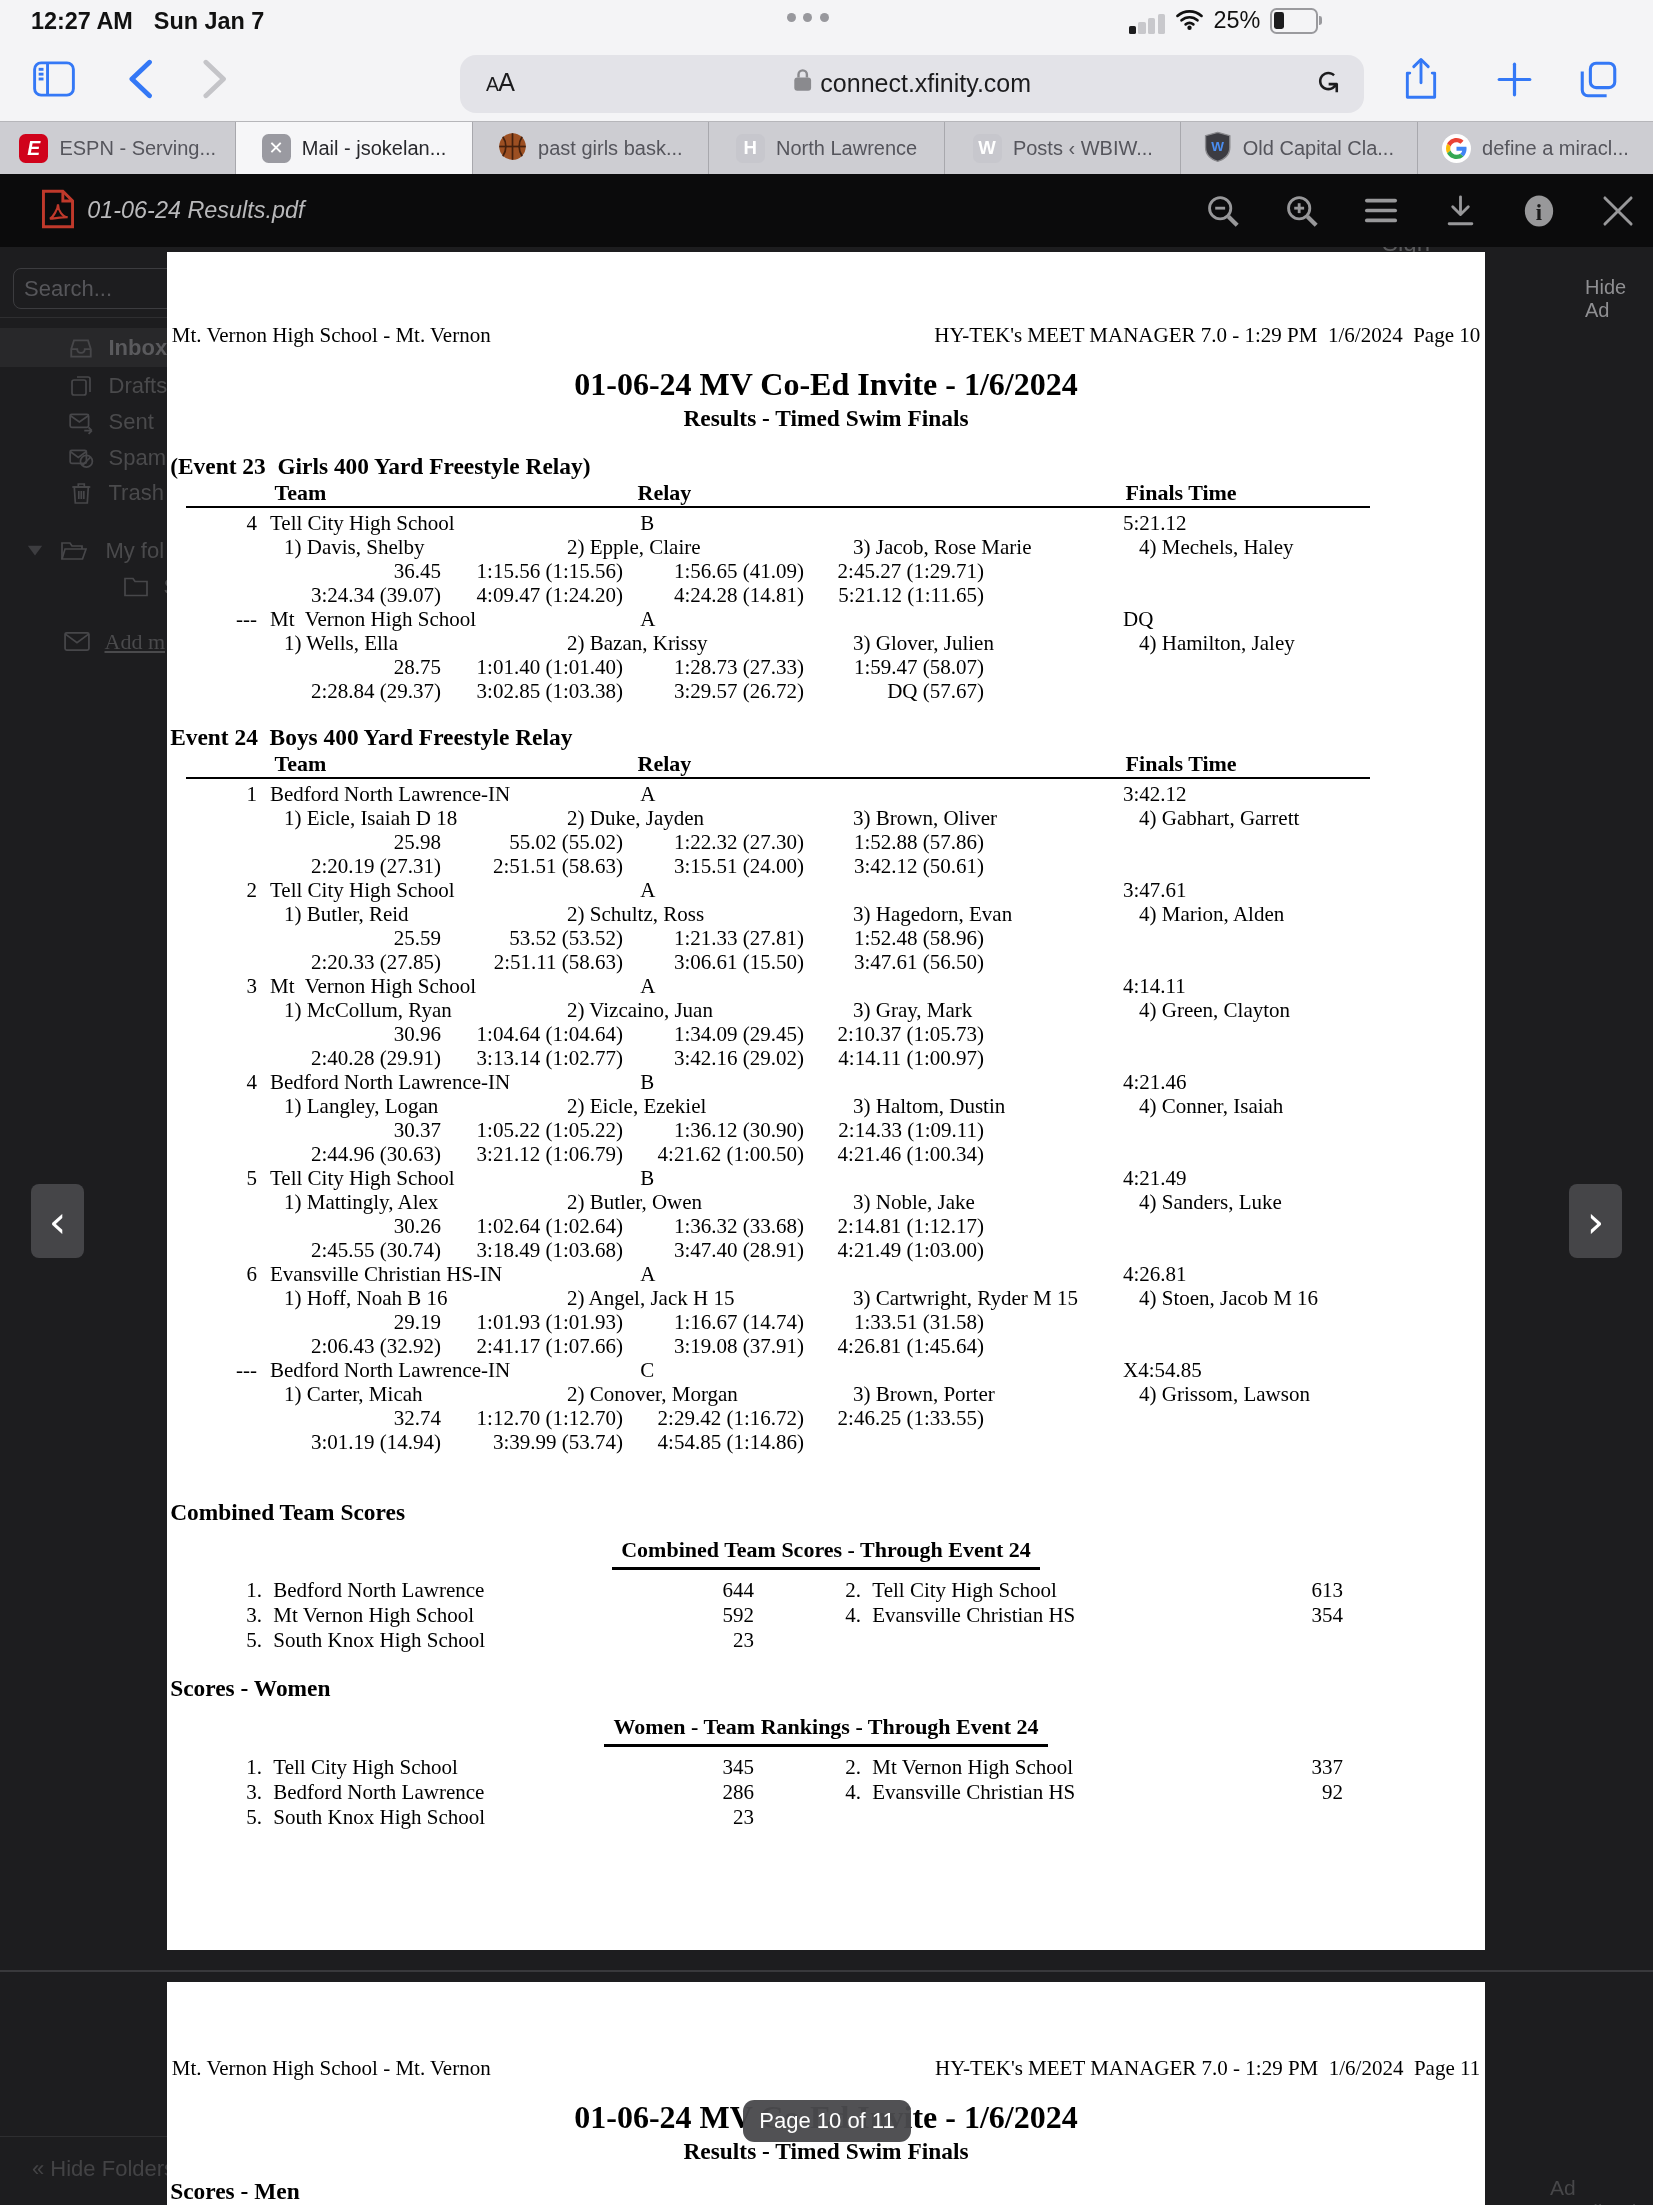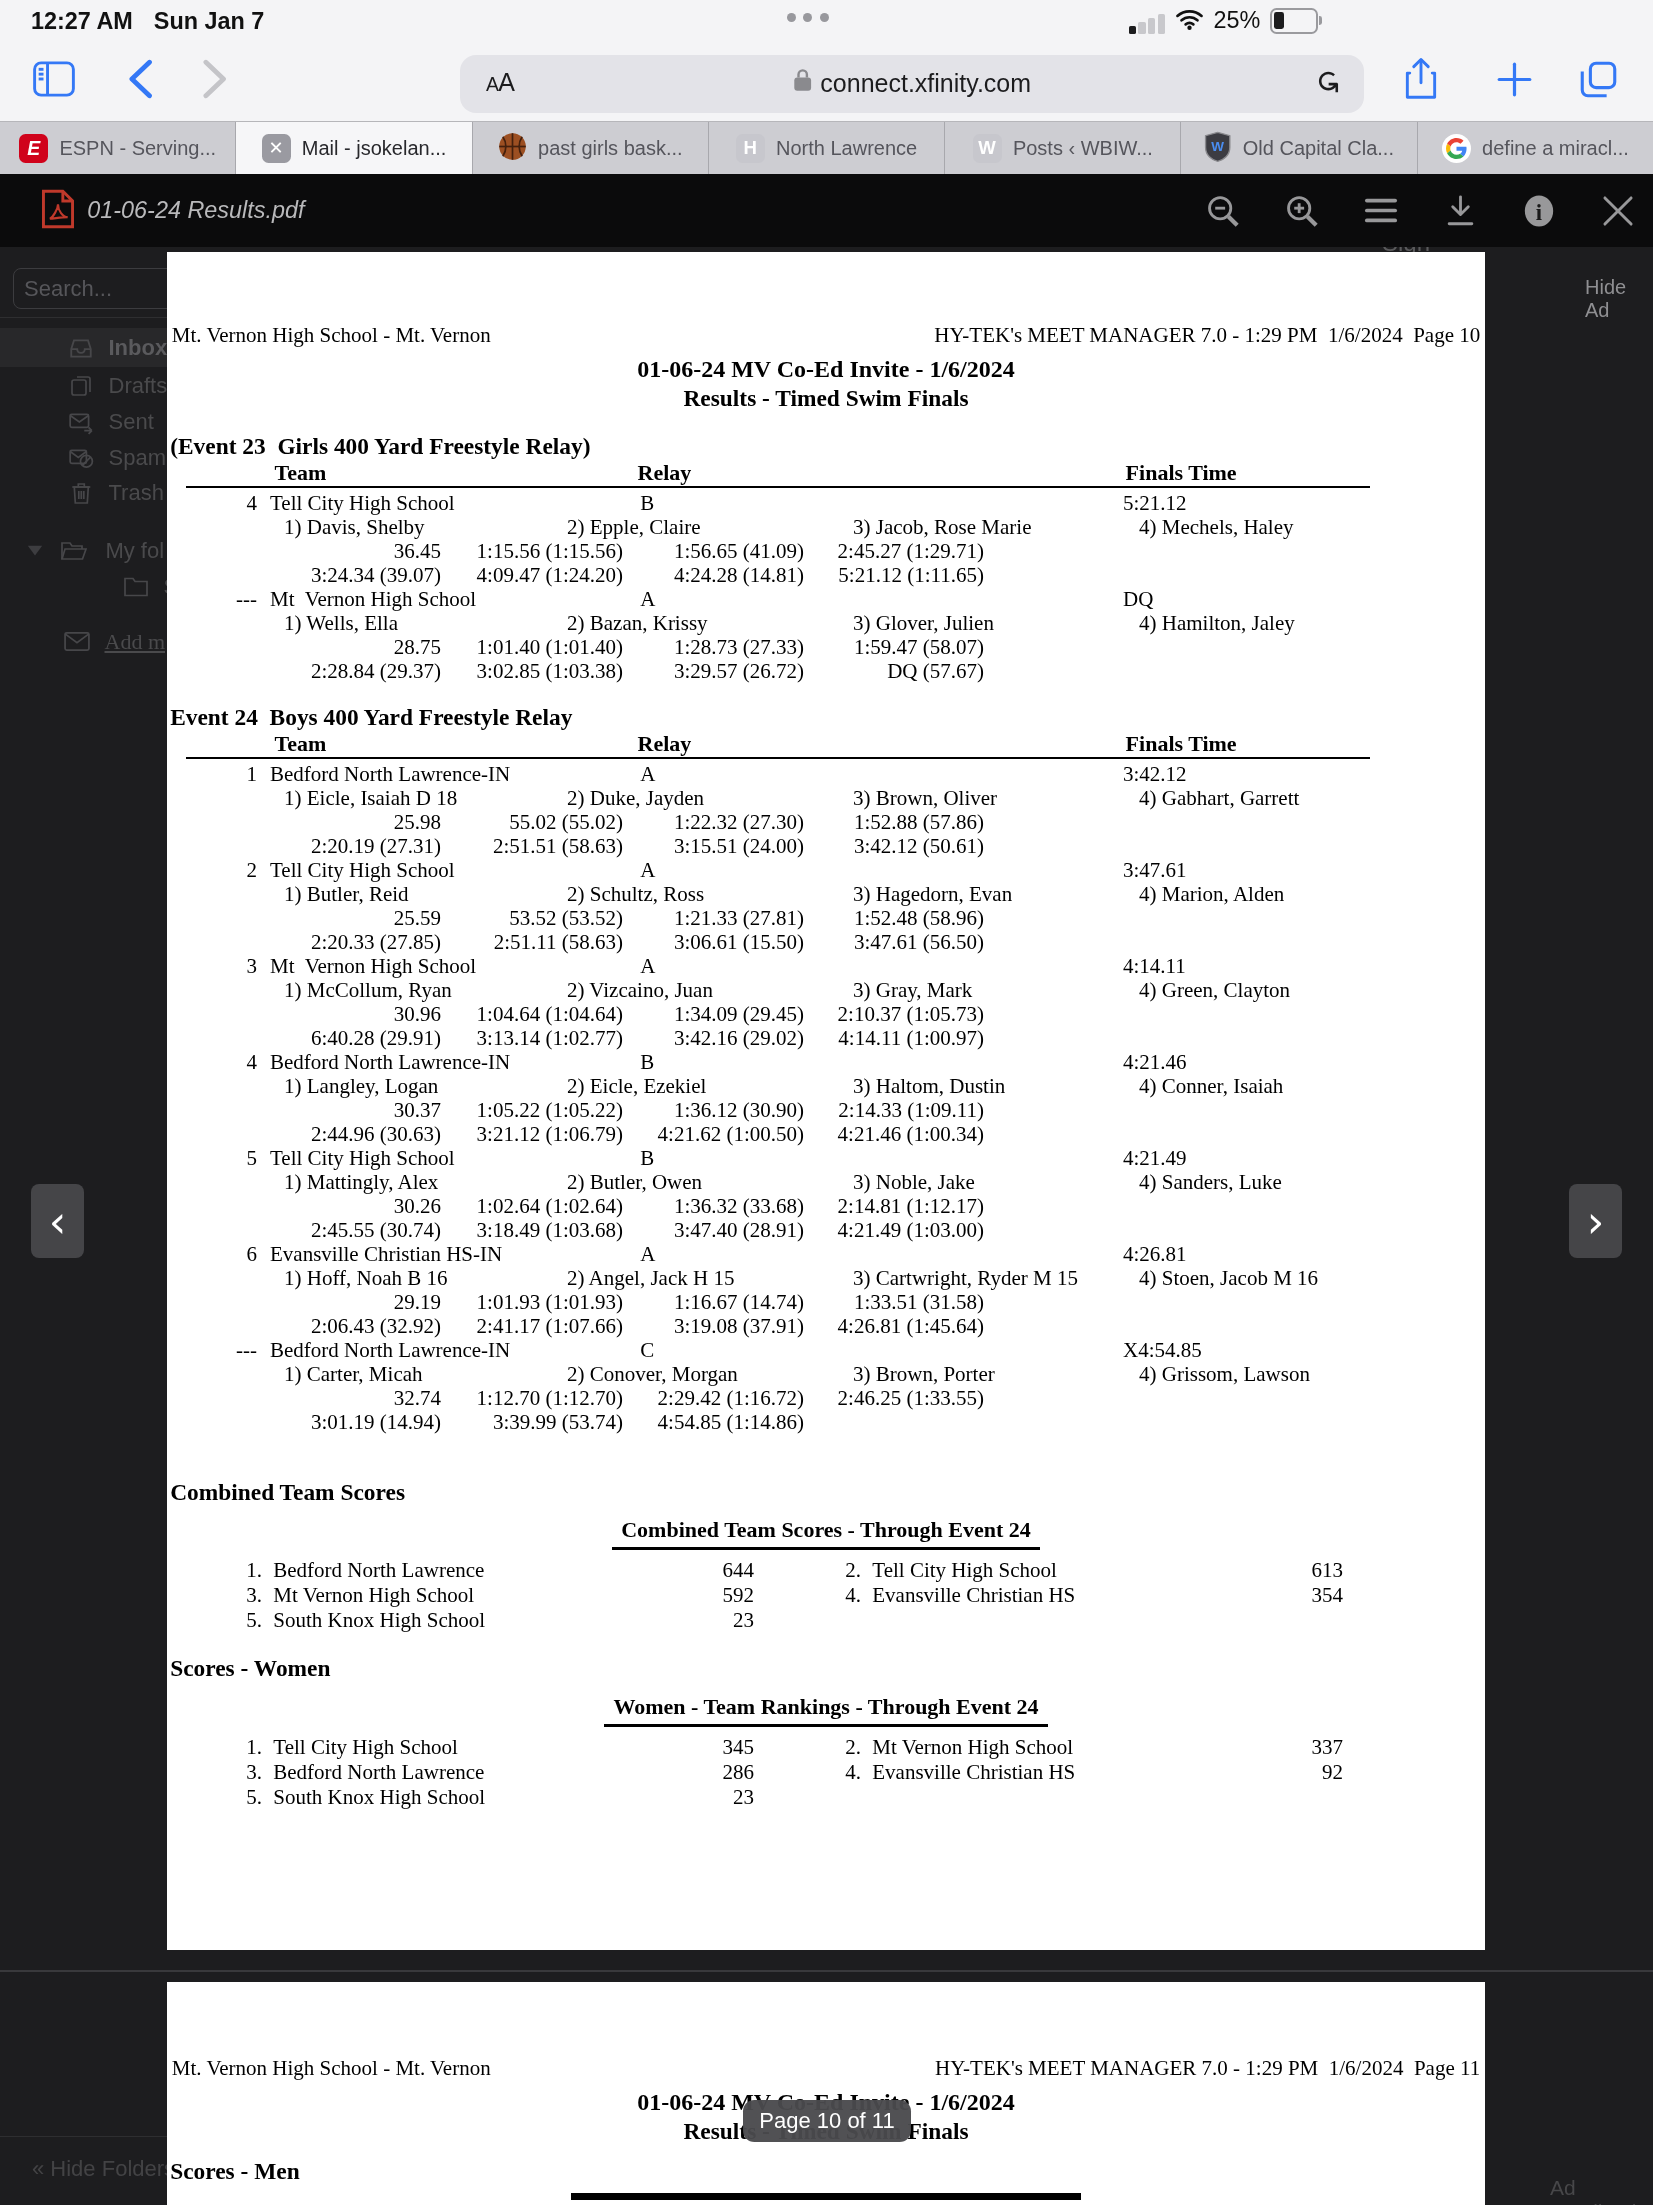--- a/index.html
+++ b/index.html
@@ -72,21 +72,21 @@
   .hide-folders{position:absolute;left:32px;top:1910px;font-size:22px;color:#434345;white-space:nowrap;}
 
   
   .pdf-page{position:absolute;left:167px;width:1318px;background:#ffffff;color:#000;z-index:2;overflow:hidden;
             font-family:"Liberation Serif","DejaVu Serif",serif;font-size:21px;}
   #page1{top:252px;height:1698px;}
   #page2{top:1982px;height:224px;}
   .p-header{display:flex;justify-content:space-between;padding:71px 4.8px 0 4.8px;font-size:21px;}
   #page2 .p-header{padding-top:74px;}
   .hdr-l,.hdr-r,.cell,.ev-title{white-space:pre;}
-  .t-title{margin-top:8px;text-align:center;font-weight:bold;font-size:24px;}
+  .t-title{margin-top:18px;text-align:center;font-weight:bold;font-size:32px;}
   .t-sub{margin-top:1.6px;text-align:center;font-weight:bold;font-size:23.4px;}
   .ev-title{margin-top:21px;font-weight:bold;font-size:23.4px;padding-left:3.2px;}
   .col-hdr{margin-left:18.6px;width:1184px;height:26px;border-bottom:2.4px solid #000;display:grid;
            grid-template-columns:89px 363px 488px 1fr;font-weight:bold;font-size:22px;}
   .entries{margin-top:3.2px;}
   .erow{height:24px;display:grid;font-size:21px;}
   .r-main{grid-template-columns:90px 368px 498px 1fr;}
   .r-main .place{text-align:right;}
   .r-main .team{padding-left:13px;}
   .r-main .relay{padding-left:15.3px;}
@@ -558,21 +558,21 @@
               <span class="cell">3) Gray, Mark</span>
               <span class="cell">4) Green, Clayton</span>
             </div>
             <div class="erow r-sp">
               <span class="cell">30.96</span>
               <span class="cell">1:04.64 (1:04.64)</span>
               <span class="cell">1:34.09 (29.45)</span>
               <span class="cell">2:10.37 (1:05.73)</span>
             </div>
             <div class="erow r-sp">
-              <span class="cell">6:40.28 (29.91)</span>
+              <span class="cell">2:40.28 (29.91)</span>
               <span class="cell">3:13.14 (1:02.77)</span>
               <span class="cell">3:42.16 (29.02)</span>
               <span class="cell">4:14.11 (1:00.97)</span>
             </div>
             <div class="erow r-main">
               <span class="cell place">4</span>
               <span class="cell team">Bedford North Lawrence-IN</span>
               <span class="cell relay">B</span>
               <span class="cell">4:21.46</span>
             </div>

